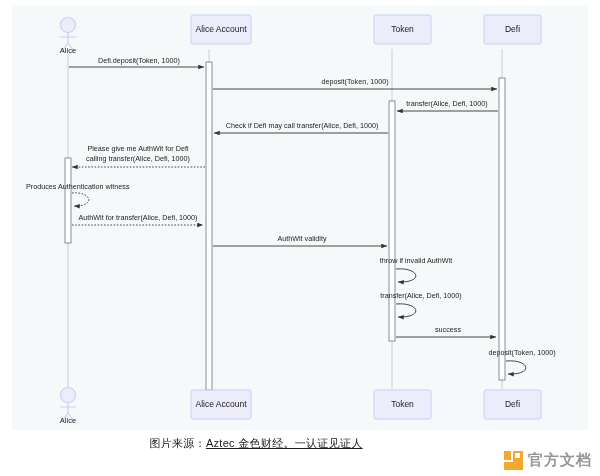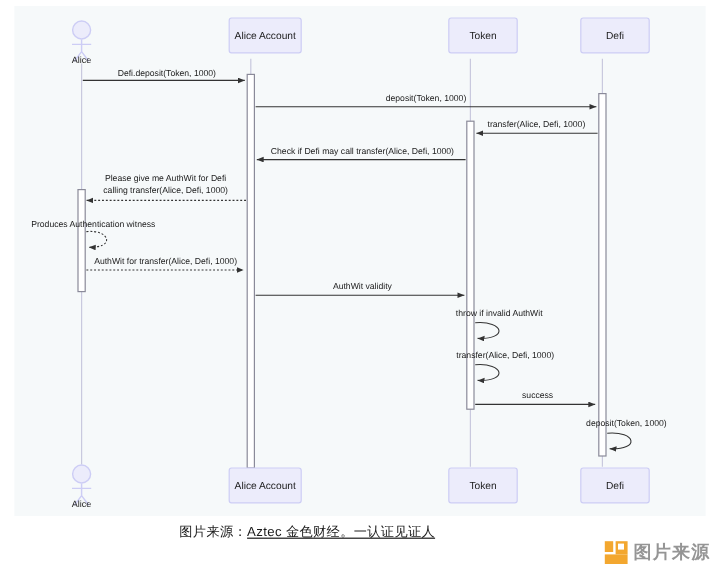--- a/index.html
+++ b/index.html
@@ -183,14 +183,14 @@
     <span class="caption-text caption-link">Aztec 金色财经。一认证见证人</span>
 </div>
 
 <div id="watermark">
   <span class="wm-mark">
     <span class="wm-sq-a"></span>
     <span class="wm-sq-b"></span>
     <span class="wm-dot"></span>
     <span class="wm-sq-c"></span>
   </span>
-  <span class="wm-text">图片来源</span>
+  <span class="wm-text">官方文档</span>
 </div>
 
 </body></html>

